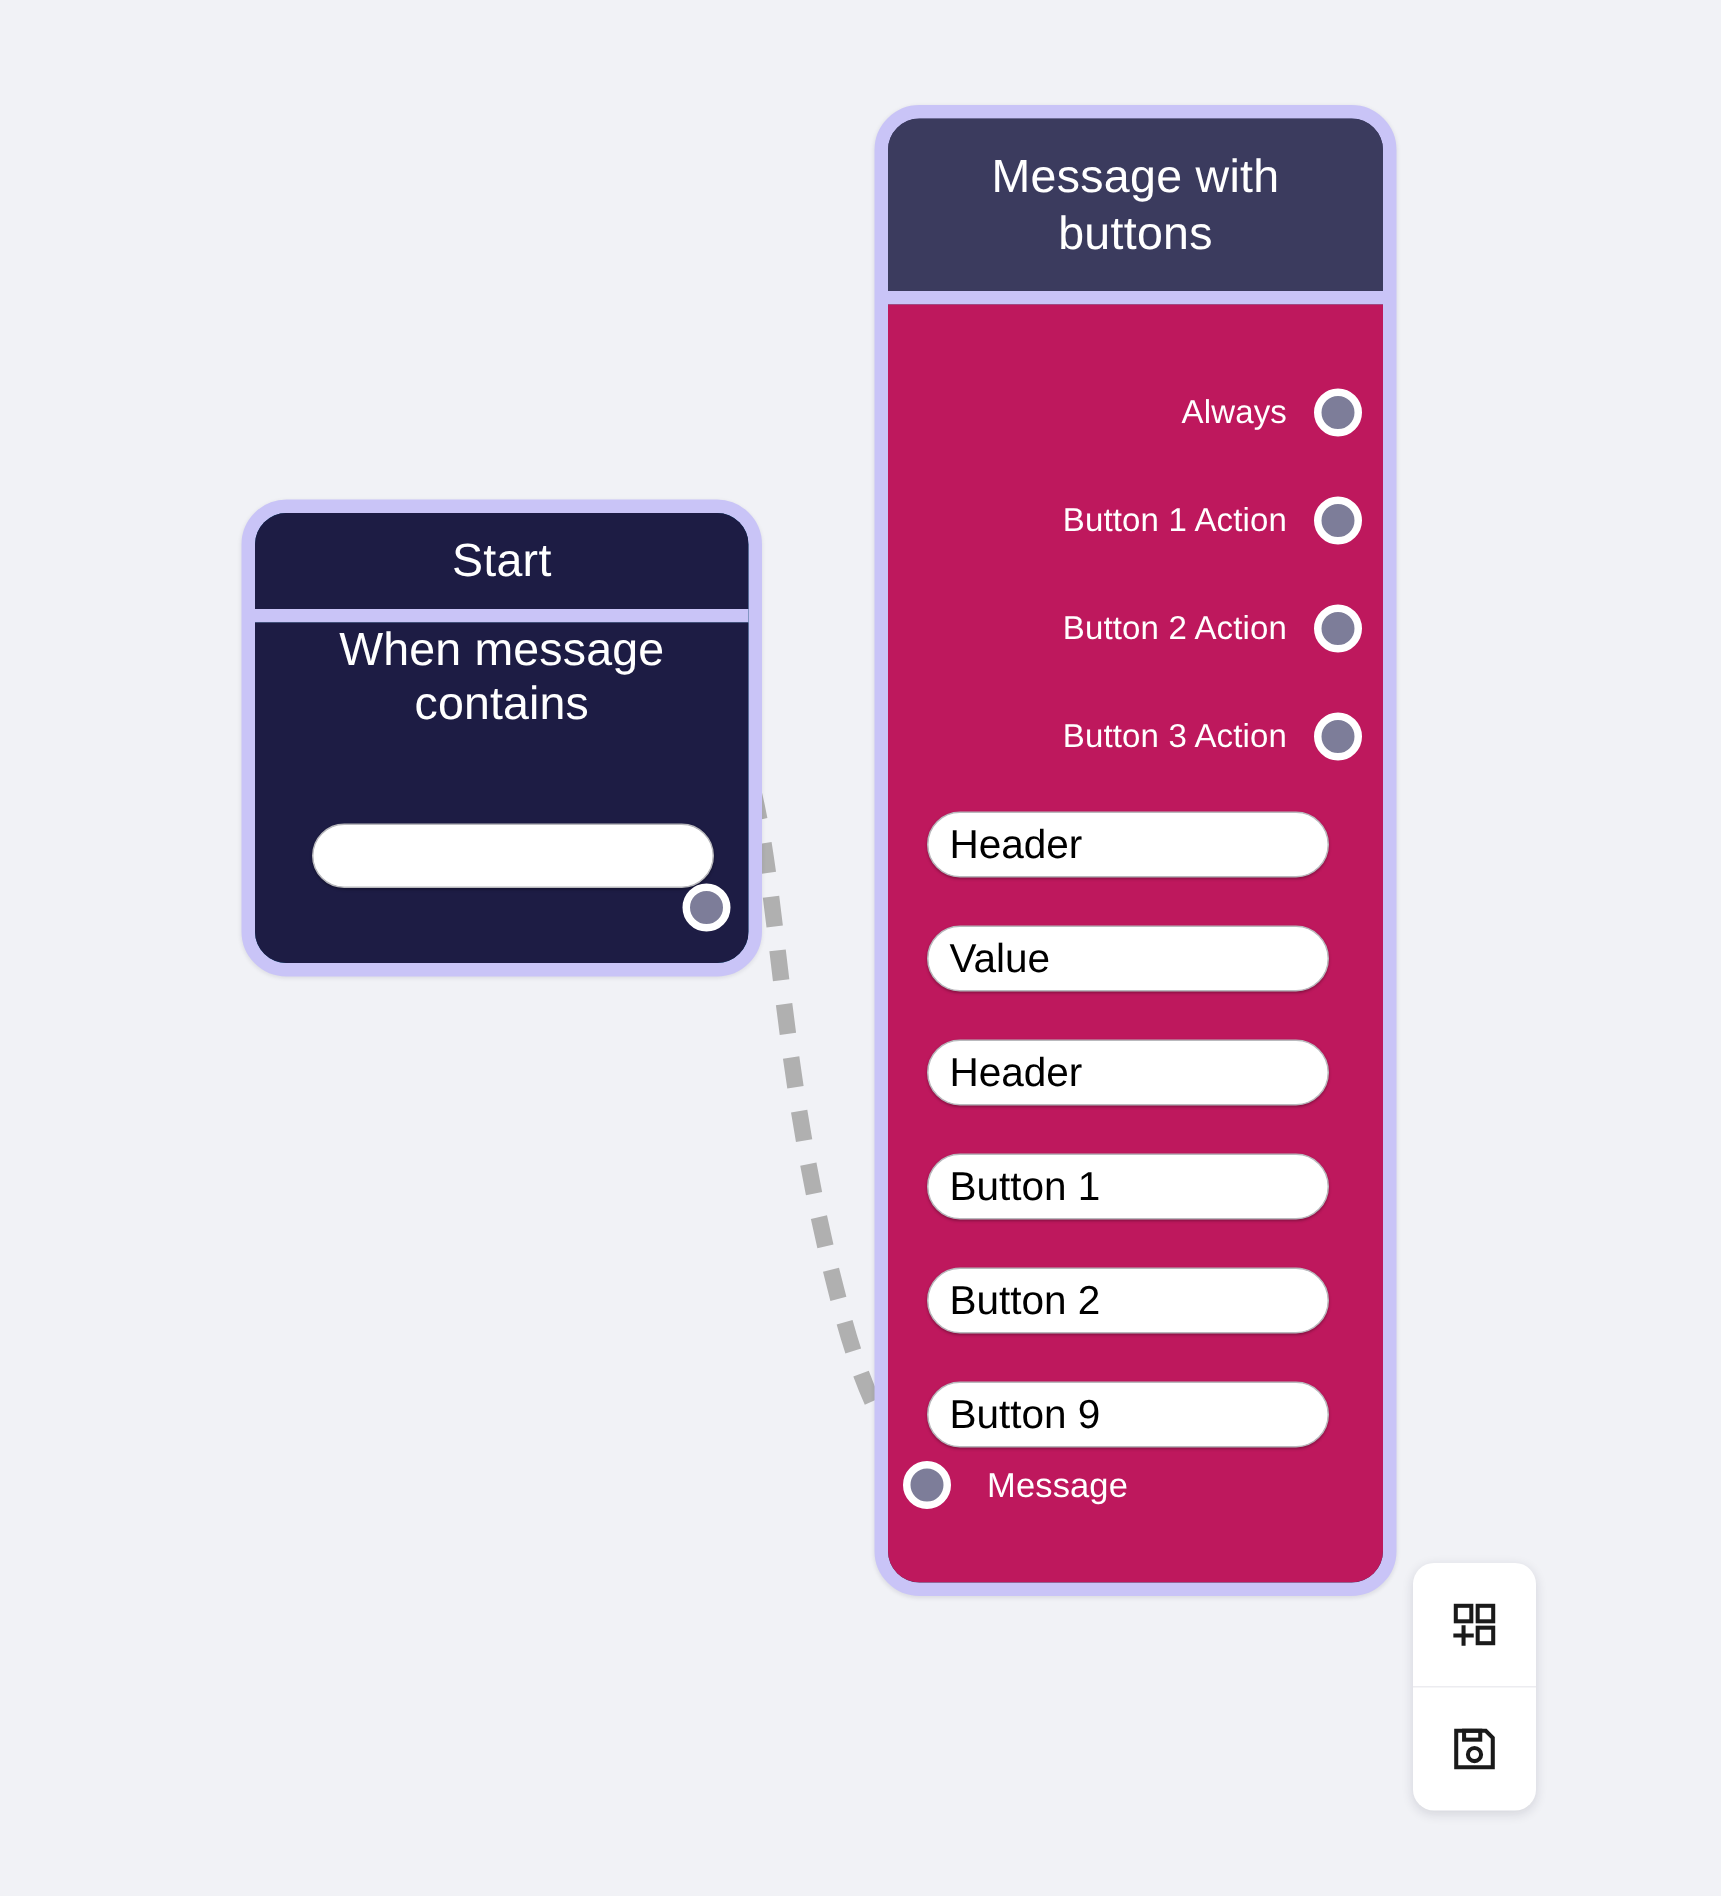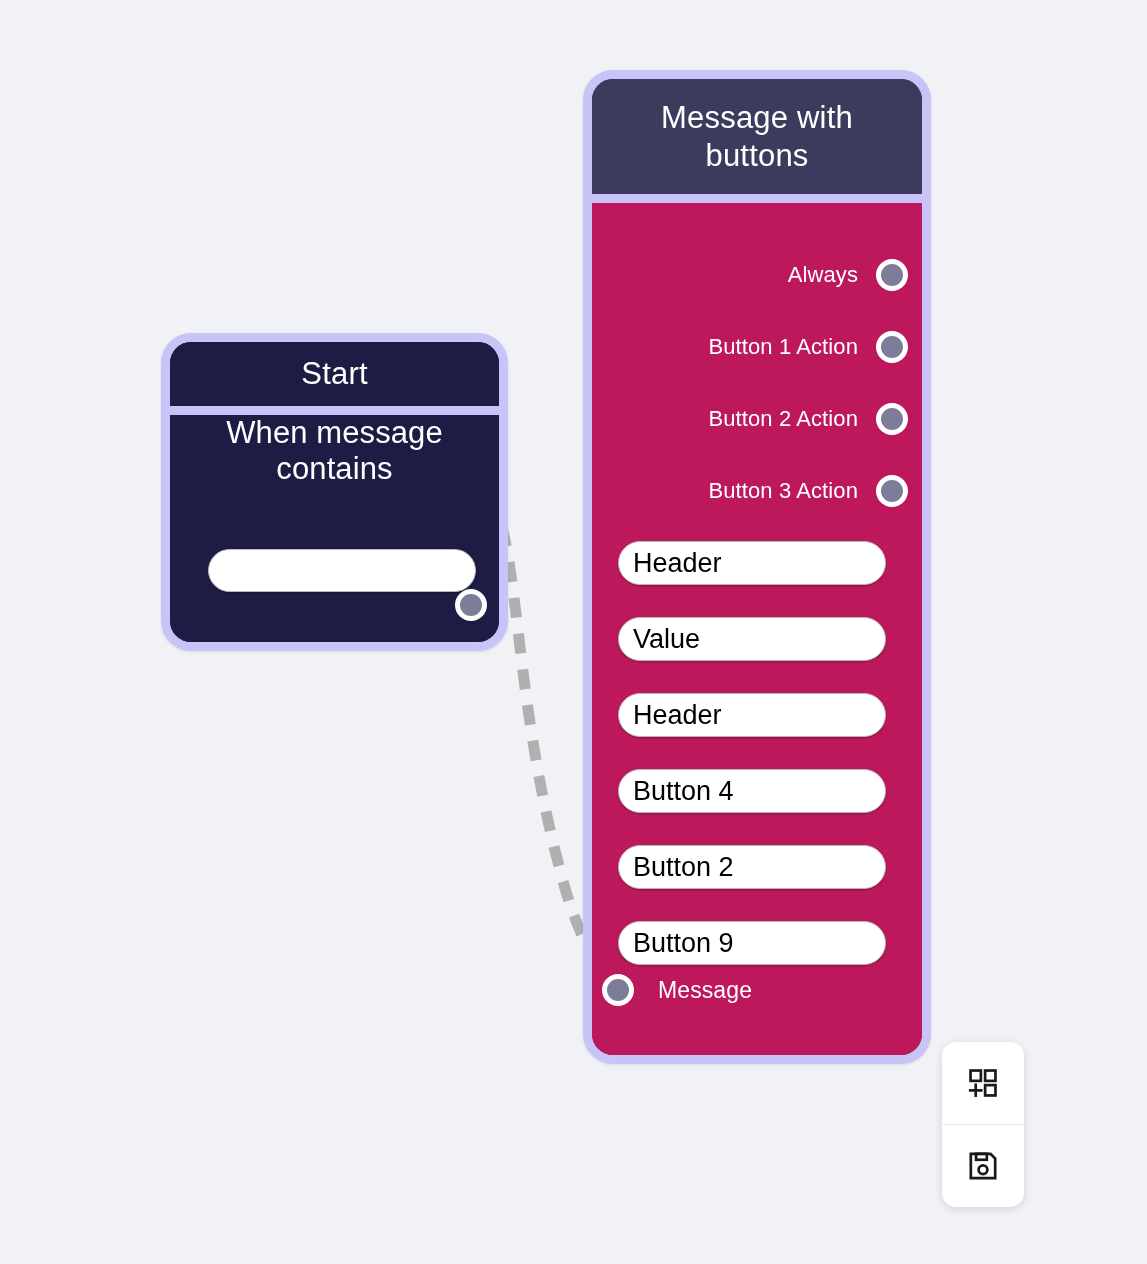--- a/index.html
+++ b/index.html
@@ -249,21 +249,21 @@
       </div>
 
       <div class="out-row" style="top:272px">
         <span class="out-label">Button 3 Action</span>
         <span class="handle"></span>
       </div>
 
       <div class="field pill-input" style="top:414px">Value</div>
       <div class="field pill-input" style="top:338px">Header</div>
       <div class="field pill-input" style="top:490px">Header</div>
-      <div class="field pill-input" style="top:566px">Button 4</div>
+      <div class="field pill-input" style="top:566px">Button 1</div>
       <div class="field pill-input" style="top:642px">Button 2</div>
       <div class="field pill-input" style="top:718px">Button 9</div>
 
       <div id="execute-row">
         <span class="handle"></span>
         <span class="out-label">Message</span>
       </div>
 
     </div>
   </div>

